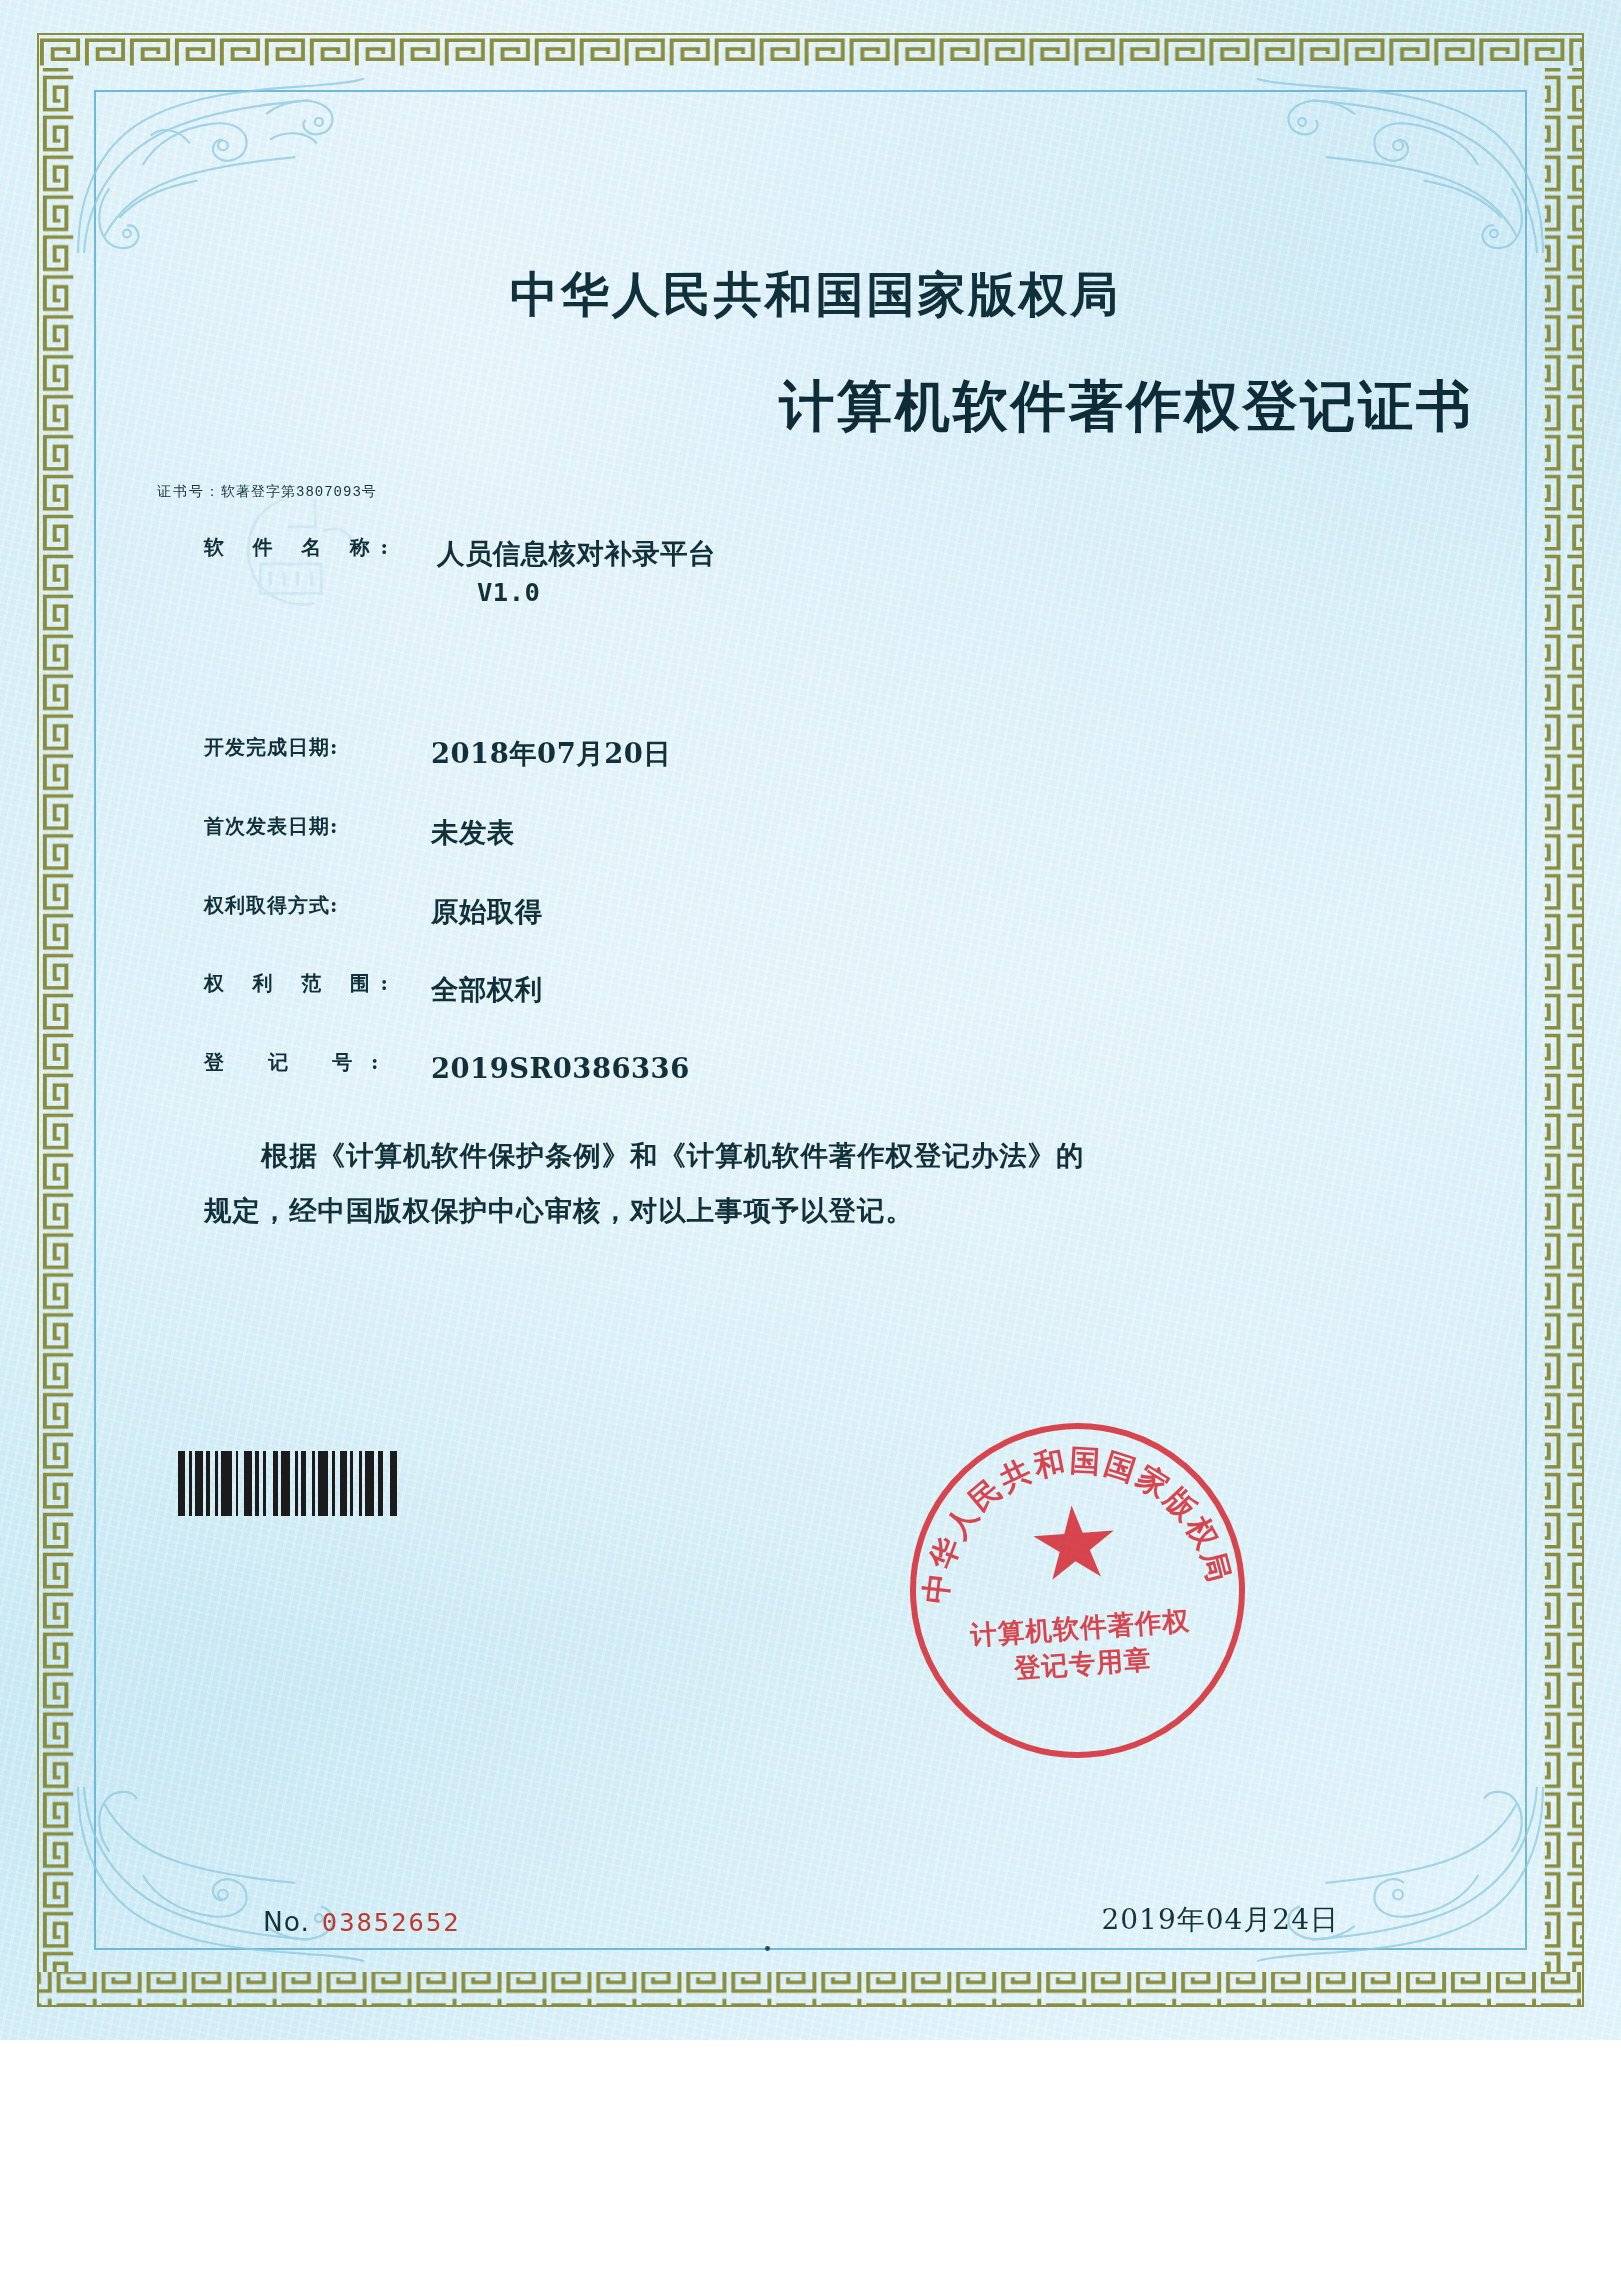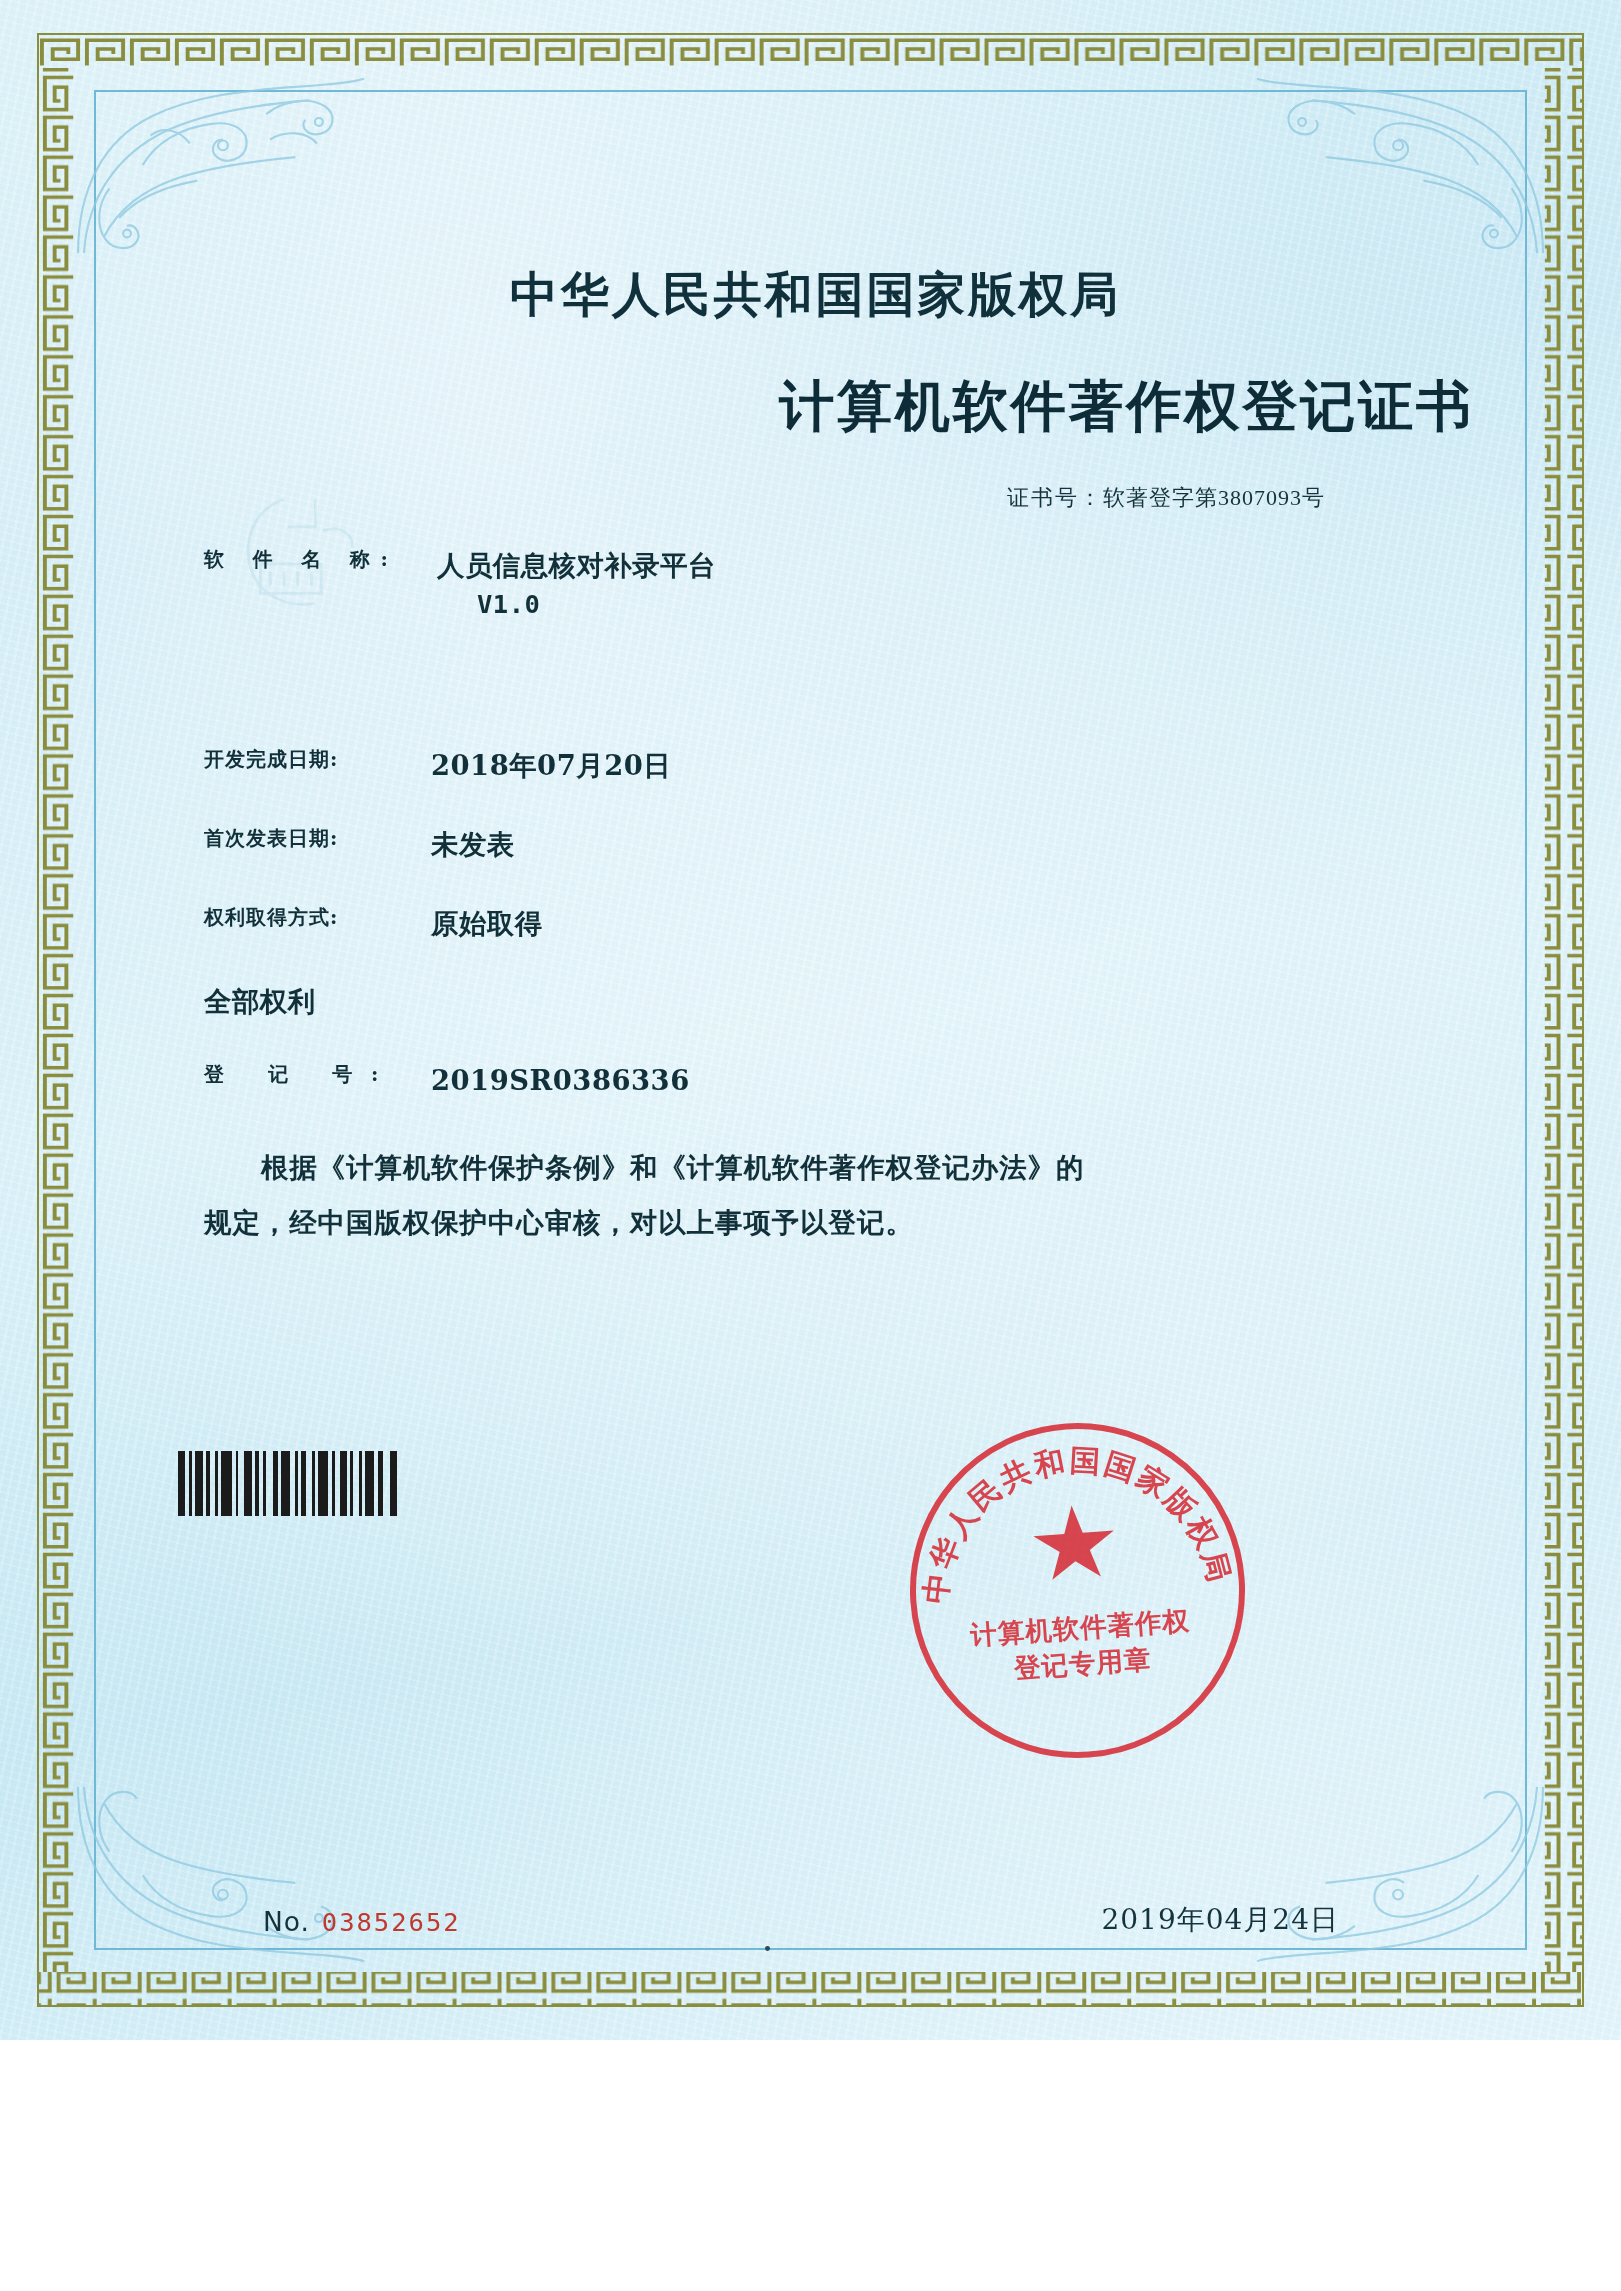--- a/index.html
+++ b/index.html
@@ -92,25 +92,24 @@
     text-align: right;
     font-family: "DejaVu Serif", serif;
     font-size: 55px;
     font-weight: bold;
     letter-spacing: 2.9px;
     color: #0d2c37;
     margin-top: 43px;
   }
 
   .cert-no {
-    text-align: right;
     margin-top: 39px;
     padding-right: 149px;
-    font-family: Liberation Serif, serif;
-    font-size: 22px;
+    font-family: Liberation Mono, monospace;
+    font-size: 14px;
     color: #16333d;
     letter-spacing: 1px;
   }
   .cert-no .cn-label { letter-spacing: 2px; }
 
   .fields {
     margin-top: 33px;
     padding-left: 47px;
   }
   .field-row {
@@ -400,20 +399,21 @@
       </div>
       <div class="field-row">
         <div class="field-label">首次发表日期:</div>
         <div class="field-value">未发表</div>
       </div>
       <div class="field-row">
         <div class="field-label">权利取得方式:</div>
         <div class="field-value">原始取得</div>
       </div>
       <div class="field-row">
+        <div class="field-label spaced">权 利 范 围:</div>
         <div class="field-value">全部权利</div>
       </div>
       <div class="field-row">
         <div class="field-label spaced-wide">登  记  号:</div>
         <div class="field-value">2019SR0386336</div>
       </div>
     </div>
 
     <div class="statement">
       <div><span class="indent"></span><span>根据《计算机软件保护条例》和《计算机软件著作权登记办法》的</span></div>

